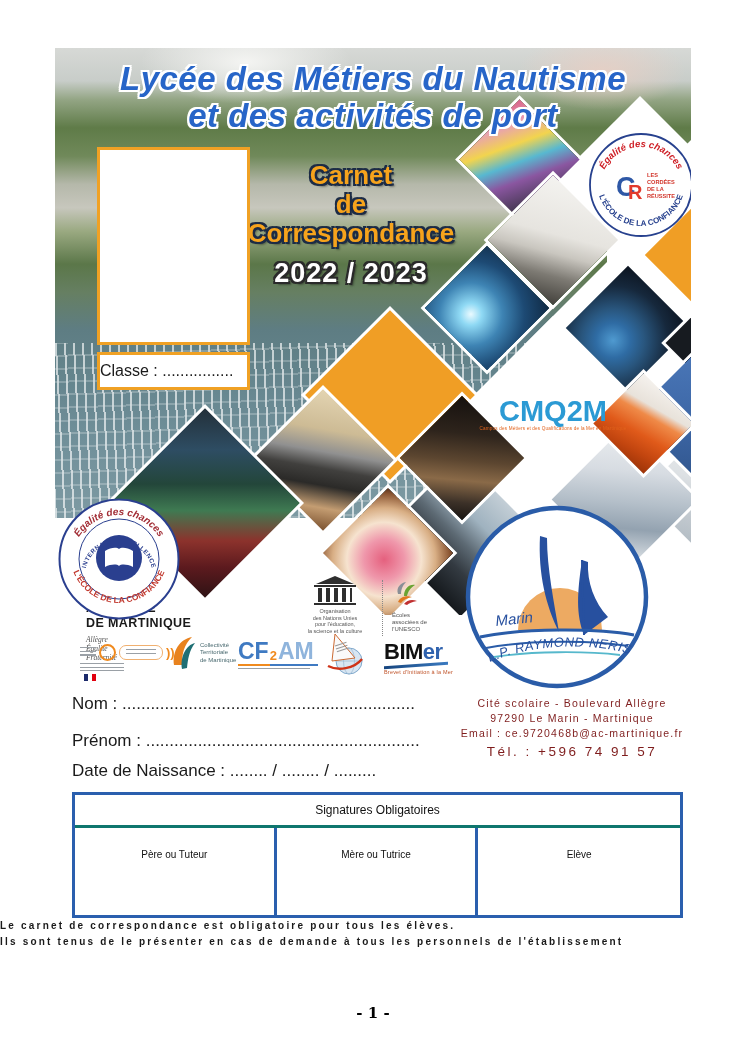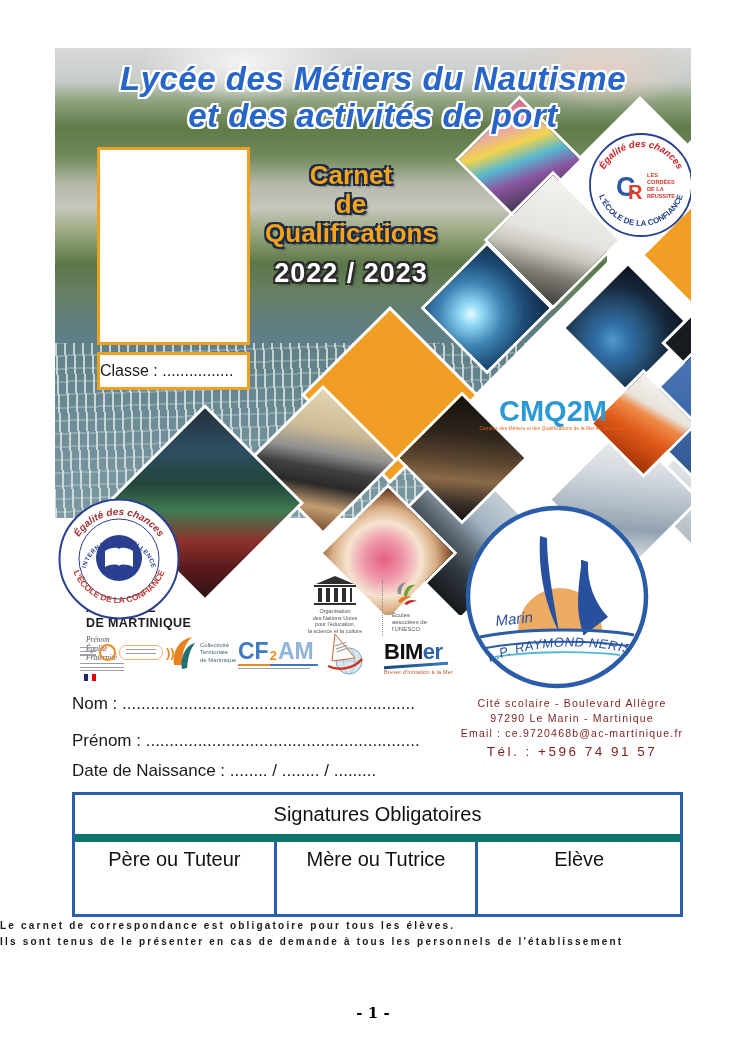--- a/index.html
+++ b/index.html
@@ -126,23 +126,23 @@
   .bimer-cap{font-size:5.5px;color:#c0542a;letter-spacing:.2px;}
 
   
   .form-line{position:absolute;left:72px;font-size:17px;color:#1a1a1a;z-index:20;white-space:nowrap;}
   .nom{top:694px;} .prenom{top:731px;} .naissance{top:761px;}
   .contact{position:absolute;left:448px;top:696px;width:248px;text-align:center;z-index:20;color:#7f1d1d;}
   .contact-l{font-size:10.5px;letter-spacing:1.2px;line-height:15px;white-space:nowrap;}
   .contact-tel{font-size:13.5px;letter-spacing:2.5px;margin-top:3px;white-space:nowrap;}
 
   .sig-table{position:absolute;left:72px;top:792px;width:605px;border:3px solid #2a5fae;z-index:20;background:#fff;}
-  .sig-header{border-bottom:8px solid #0f766e;text-align:center;font-size:20px;color:#111;padding:8px 0;}
+  .sig-header{border-bottom:3px solid #0f766e;text-align:center;font-size:12px;color:#111;padding:8px 0;}
   .sig-cols{display:grid;grid-template-columns:1fr 1fr 1fr;}
-  .sig-cell{height:66px;border-right:3px solid #2a5fae;font-size:20px;color:#111;text-align:center;padding-top:6px;}
+  .sig-cell{height:66px;border-right:3px solid #2a5fae;font-size:10px;color:#111;text-align:center;padding-top:21px;}
   .sig-cell:last-child{border-right:none;}
 
   .footer-note{position:absolute;left:0;top:918px;width:100%;text-align:left;z-index:20;
     font-size:10px;font-weight:bold;letter-spacing:2.2px;color:#1a1a1a;line-height:16px;}
   .page-num{position:absolute;left:0;top:1004px;width:100%;text-align:center;z-index:20;
     font-family:"DejaVu Serif",serif;font-weight:bold;font-size:15px;color:#000;}
 
   svg text{font-family:"Liberation Sans",sans-serif;}
 </style>
 </head>
@@ -173,21 +173,21 @@
     <div class="diamond d-pastry zhigh"></div>
 
     <div class="school-title">
       <div>Lycée des Métiers du Nautisme</div>
       <div>et des activités de port</div>
     </div>
 
     <div class="carnet">
       <div class="carnet-line">Carnet</div>
       <div class="carnet-line">de</div>
-      <div class="carnet-line">Qualifications</div>
+      <div class="carnet-line">Correspondance</div>
       <div class="carnet-year">2022 / 2023</div>
     </div>
 
     <div class="photo-placeholder"></div>
     <div class="classe-box">
       <span>Classe : ................</span>
     </div>
 
     <div class="cmq2m-label">
       <div class="cmq2m-name">CMQ2M</div>
@@ -257,21 +257,21 @@
     <text font-size="13" font-style="italic" fill="#27509f" letter-spacing=".5">
       <textPath href="#arcN" startOffset="50%" text-anchor="middle">L.P. RAYMOND NERIS</textPath>
     </text>
   </svg>
 
   <div class="academie">
     <div class="gov-flag"></div>
     <div class="acad-line">ACADÉMIE</div>
     <div class="acad-line">DE MARTINIQUE</div>
     <div class="acad-motto">
-      <div>Prénom</div>
+      <div>Allègre</div>
       <div>Égalité</div>
       <div>Fraternité</div>
     </div>
   </div>
 
   <div class="unesco">
     <div class="temple-roof"></div>
     <div class="temple-bar"></div>
     <div class="temple-cols"></div>
     <div class="temple-bar"></div>

